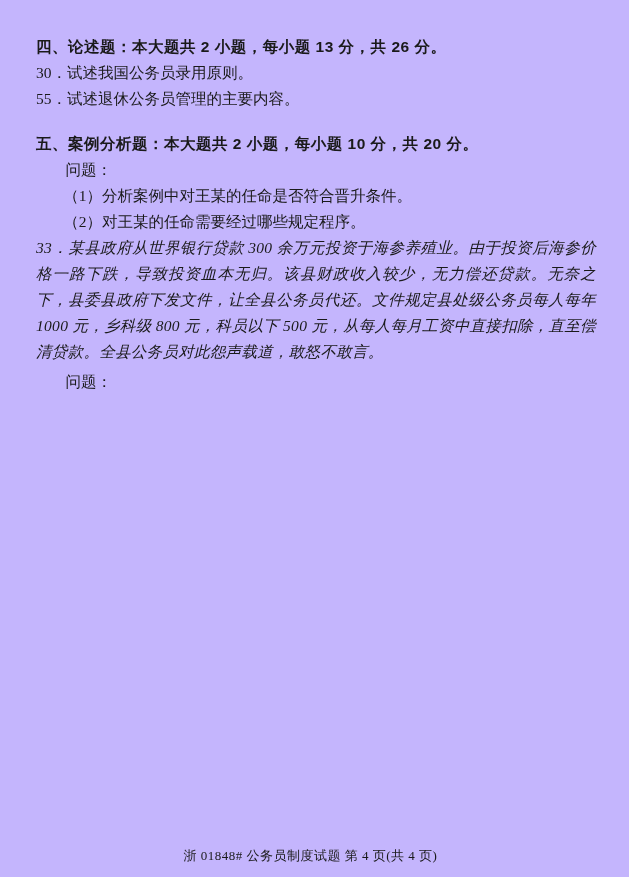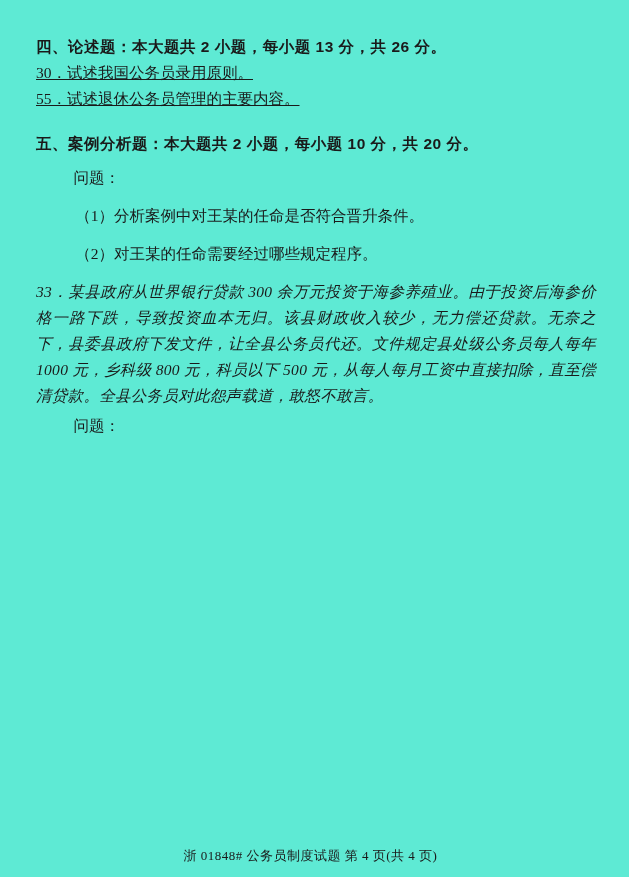--- a/index.html
+++ b/index.html
@@ -4,61 +4,60 @@
 <style>
   html, body {
     margin: 0;
     padding: 0;
     background: #ffffff;
   }
   .page {
     position: relative;
     width: 629px;
     height: 877px;
-    background: #5eead4;
+    background: #c4b5fd;
     color: #1a1a1a;
     font-family: "Liberation Serif", "DejaVu Serif", serif;
     font-size: 15.5px;
     line-height: 26px;
     box-sizing: border-box;
     padding: 34px 33px 0 36px;
     overflow: hidden;
   }
   .section-heading {
     margin: 0;
     font-size: 15.5px;
     line-height: 26px;
     font-weight: bold;
     font-family: "Liberation Sans", "DejaVu Sans", sans-serif;
     letter-spacing: 0.5px;
   }
   .item {
     margin: 0;
     line-height: 26px;
-    text-decoration: underline;
   }
   .section-case {
     margin-top: 19px;
   }
   .case-body {
     margin: 0;
     text-align: justify;
     
     font-style: italic;
     letter-spacing: 0.3px;
   }
   .problems-label {
-    margin: 8px;
+    margin: 0;
     text-indent: 1.9em;
   }
   .problems-label-gap {
     margin-top: 4px;
   }
   .subq {
-    margin: 12px;
+    margin: 0;
     text-indent: 1.75em;
     text-align: justify;
   }
   .page-footer {
     position: absolute;
     left: 0;
     right: 8px;
     bottom: 12px;
     text-align: center;
     font-size: 13px;

